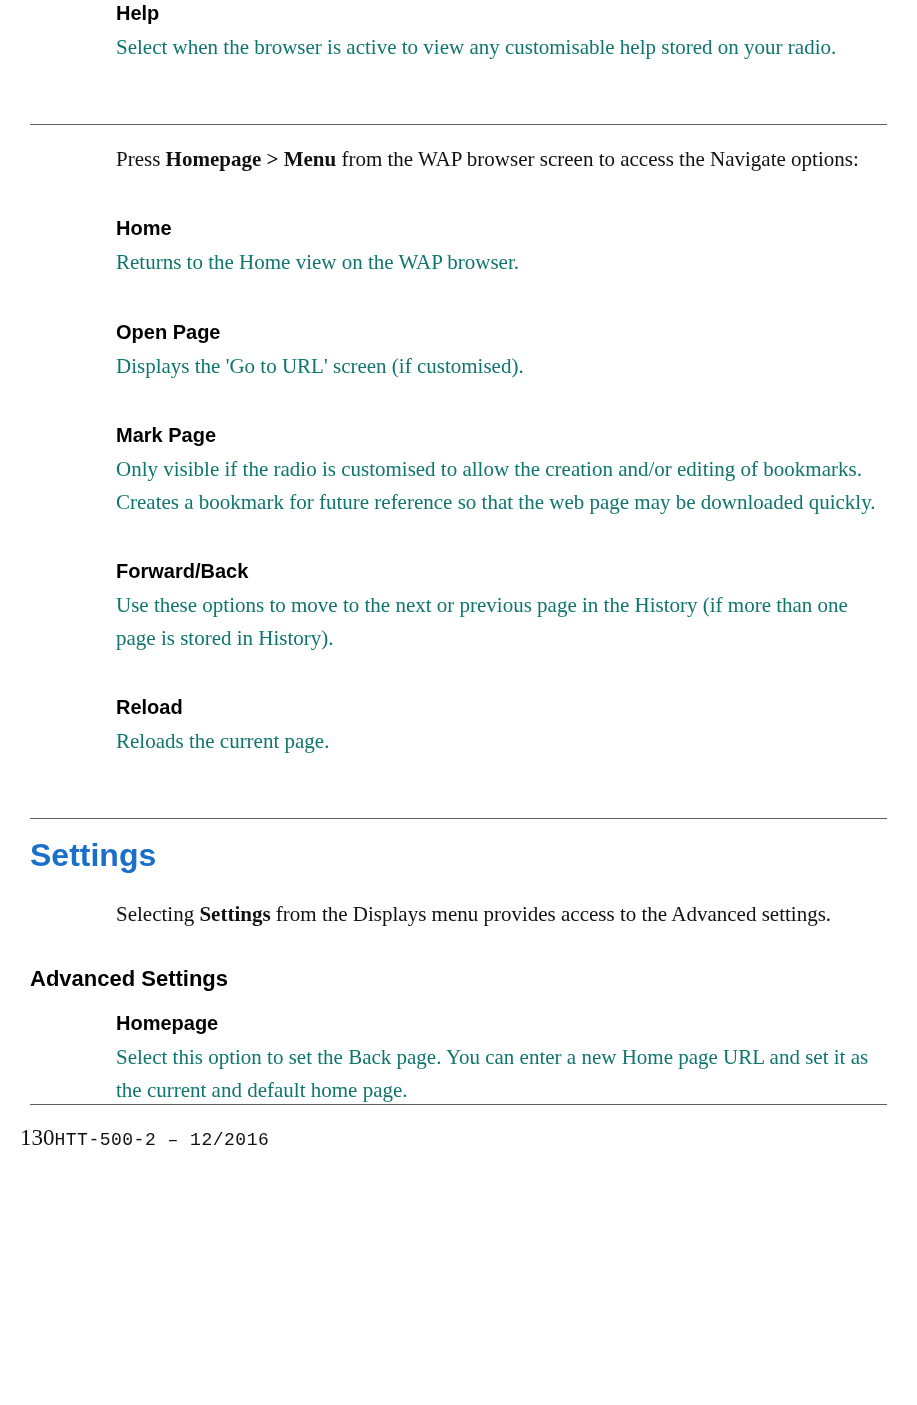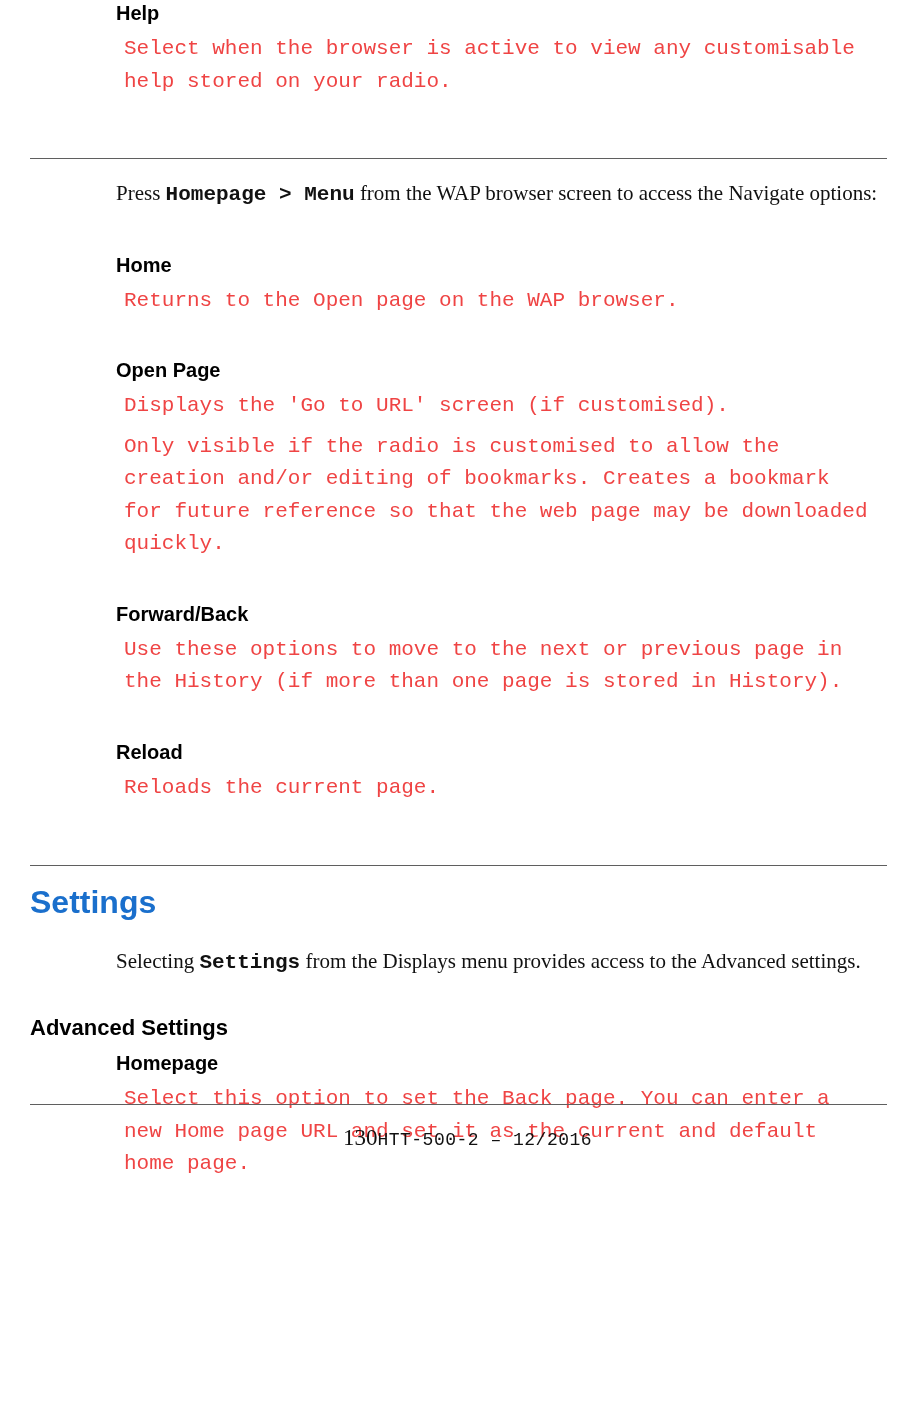--- a/index.html
+++ b/index.html
@@ -26,35 +26,35 @@
   .term {
     font-family: Verdana, Geneva, sans-serif;
     font-weight: bold;
     font-size: 20px;
     color: #000;
     margin-top: 42px;
     margin-bottom: 6px;
   }
   .term.first { margin-top: 0; }
   .desc {
-    font-family: Liberation Mono, monospace;
+    font-family: Liberation Serif, serif;
     font-size: 21px;
     line-height: 1.55;
-    color: #ef4444;
-    margin: 8px;
+    color: #0f766e;
+    margin: 0;
   }
   .intro {
     font-family: 'Palatino Linotype', Palatino, Georgia, serif;
     font-size: 21px;
     line-height: 1.55;
     color: #111;
     margin: 0 0 10px 0;
   }
   .intro b, .desc b {
-    font-family: Liberation Mono, monospace;
+    font-family: Liberation Serif, serif;
     font-weight: bold;
   }
   .section-rule {
     border: none;
     border-top: 1px solid #5f5f5f;
     margin: 60px 0 18px 0;
   }
   .section-heading {
     font-family: Verdana, Geneva, sans-serif;
     font-weight: bold;
@@ -72,25 +72,25 @@
   .footer-rule {
     position: absolute;
     left: 30px;
     right: 30px;
     bottom: 62px;
     border: none;
     border-top: 1px solid #5f5f5f;
   }
   .footer {
     position: absolute;
-    left: 48px;
+    left: 20px;
     right: 30px;
     bottom: 24px;
     display: flex;
-    justify-content: center;
+    justify-content: flex-start;
     align-items: baseline;
   }
   .page-number {
     font-family: 'Palatino Linotype', Palatino, Georgia, serif;
     font-size: 23px;
     color: #111;
   }
   .doc-id {
     font-family: Liberation Mono, monospace;
     font-size: 18px;
@@ -112,25 +112,26 @@
   </div>
 
   <hr class="section-rule">
 
   <div class="content">
     <p class="intro">
       <span>Press </span><b>Homepage &gt; Menu</b><span> from the WAP browser screen to access the Navigate options:</span>
     </p>
 
     <div class="term">Home</div>
-    <p class="desc">Returns to the Open page on the WAP browser.</p>
+    <p class="desc">Returns to the Home view on the WAP browser.</p>
 
     <div class="term">Open Page</div>
     <p class="desc">Displays the 'Go to URL' screen (if customised).</p>
 
+    <div class="term">Mark Page</div>
     <p class="desc">Only visible if the radio is customised to allow the creation and/or editing of bookmarks. Creates a bookmark for future reference so that the web page may be downloaded quickly.</p>
 
     <div class="term">Forward/Back</div>
     <p class="desc">Use these options to move to the next or previous page in the History (if more than one page is stored in History).</p>
 
     <div class="term">Reload</div>
     <p class="desc">Reloads the current page.</p>
   </div>
 
   <hr class="section-rule">
@@ -138,21 +139,21 @@
 
   <div class="content">
     <p class="intro">
       <span>Selecting </span><b>Settings</b><span> from the Displays menu provides access to the Advanced settings.</span>
     </p>
   </div>
 
   <div class="subheading">Advanced Settings</div>
 
   <div class="content">
-    <div class="term" style="margin-top:11px">Homepage</div>
+    <div class="term" style="margin-top:20px">Homepage</div>
     <p class="desc">Select this option to set the Back page. You can enter a new Home page URL and set it as the current and default home page.</p>
   </div>
 
   <hr class="footer-rule">
   <div class="footer">
     <span class="page-number">130</span>
     <span class="doc-id">HTT-500-2 – 12/2016</span>
   </div>
 
 </div>

